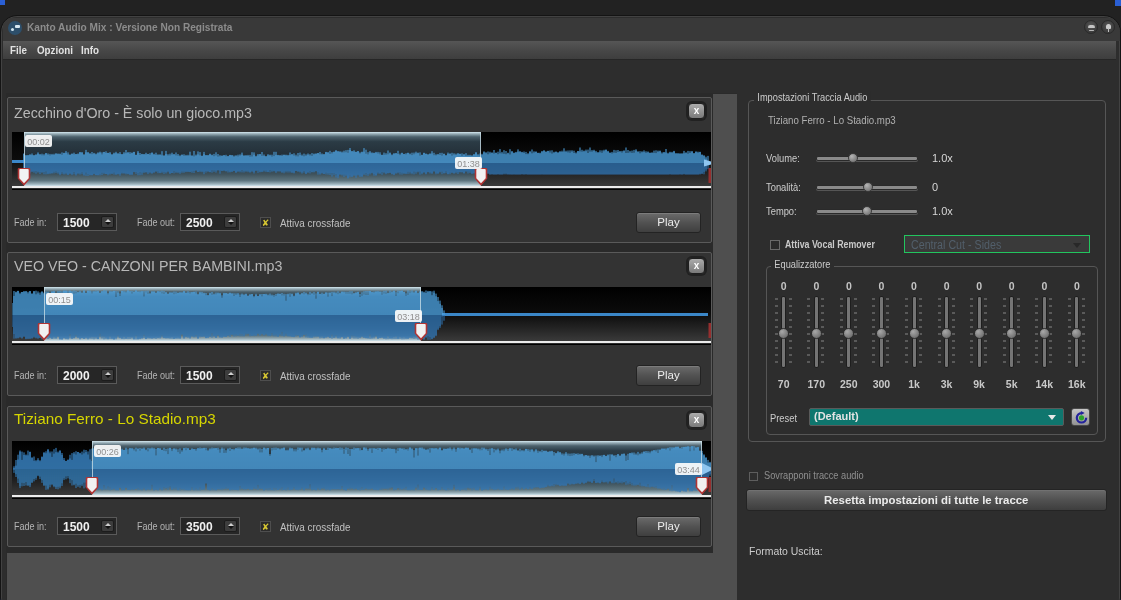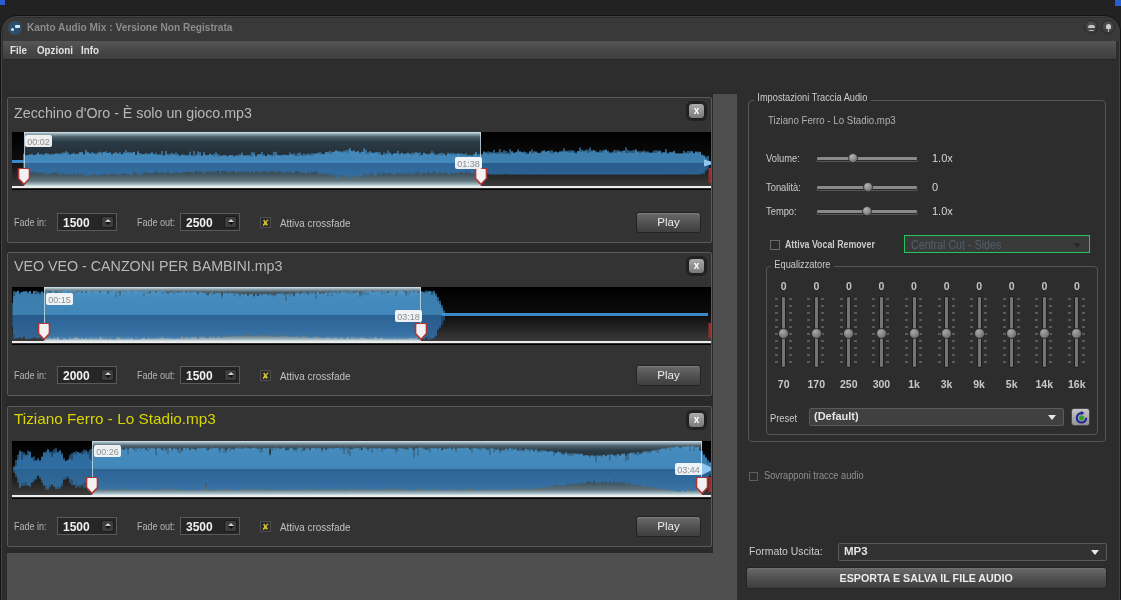--- a/index.html
+++ b/index.html
@@ -82,21 +82,21 @@
 
 .eqzero { position:absolute; top:264px; width:16px; text-align:center; font-size:10.5px; font-weight:bold; color:#c4c4c4; }
 .eqticks { position:absolute; top:282px; width:3px; height:70px;
   background:repeating-linear-gradient(to bottom, #5a5a5a 0 2px, transparent 2px 7px); }
 .eqtrack { position:absolute; top:280px; width:5px; height:72px; background:#747474;
   border:1px solid #1e1e1e; border-radius:2px; }
 .eqhandle { position:absolute; top:311.5px; width:11px; height:11px; border-radius:50%;
   background:radial-gradient(circle at 35% 30%, #a8a8a8, #7c7c7c 60%, #5f5f5f); border:1px solid #2e2e2e; }
 .eqfreq { position:absolute; top:362px; width:28px; text-align:center; font-size:10.5px; font-weight:bold; color:#c9c9c9; }
 #presetlab { position:absolute; left:769px; top:396px; font-size:11px; color:#cccccc; transform:scaleX(0.85); transform-origin:0 50%; }
-#presetdrop { position:absolute; left:808px; top:392px; width:255px; height:18px; background:#404040;
+#presetdrop { position:absolute; left:808px; top:392px; width:255px; height:18px; background:#0f766e;
   border:1px solid #5a5a5a; border-radius:2px; }
 #presetdrop span { position:absolute; left:4px; top:1px; font-size:11px; font-weight:bold; color:#e3e3e3; }
 #presetdrop i { position:absolute; right:7px; top:6px; width:0; height:0;
   border-left:4.5px solid transparent; border-right:4.5px solid transparent; border-top:5.5px solid #e8e8e8; }
 #refreshbtn { position:absolute; left:1070px; top:392px; width:19px; height:18px; border-radius:3px;
   background:linear-gradient(#c6c6c6,#939393); border:1px solid #4a4a4a; }
 
 #ovcheck { position:absolute; left:748px; top:456px; width:9px; height:9px; background:#2e2e2e; border:1px solid #5e5e5e; }
 #ovlab { position:absolute; left:763px; top:453px; font-size:11px; color:#8f8f8f; transform:scaleX(0.84); transform-origin:0 50%; white-space:pre; }
 .bigbtn { position:absolute; left:745px; width:361px; height:22px; border-radius:3px;
@@ -431,20 +431,16 @@
     </div>
 <div id="refreshbtn">
       <svg width="15" height="14" viewBox="0 0 15 14" style="position:absolute;left:1.5px;top:1.5px">
 <path d="M7.5 2.1 A4.7 4.7 0 1 0 12.2 6.8" fill="none" stroke="#23239c" stroke-width="2.2"></path>
 <path d="M6.9 0.1 l3.8 2 -3.8 2 z" fill="#23239c"></path>
 <circle cx="7.5" cy="6.8" r="2.6" fill="#2da32d"></circle>
 </svg>
     </div>
 <div id="ovcheck"></div>
 <div id="ovlab">Sovrapponi tracce audio</div>
+<div class="bigbtn" style="top:473px"><span class="sx" style="transform:scaleX(0.99)">Resetta impostazioni di tutte le tracce</span></div>
 <span id="fmtlab">Formato Uscita:</span>
-<div id="fmtdrop">
-      <span>MP3</span>
-      <i></i>
-    </div>
-<div class="bigbtn" style="top:551px"><span class="sx" style="transform:scaleX(0.93)">ESPORTA E SALVA IL FILE AUDIO</span></div>
 <div id="botline"></div>
 </div>
 
 </body></html>

